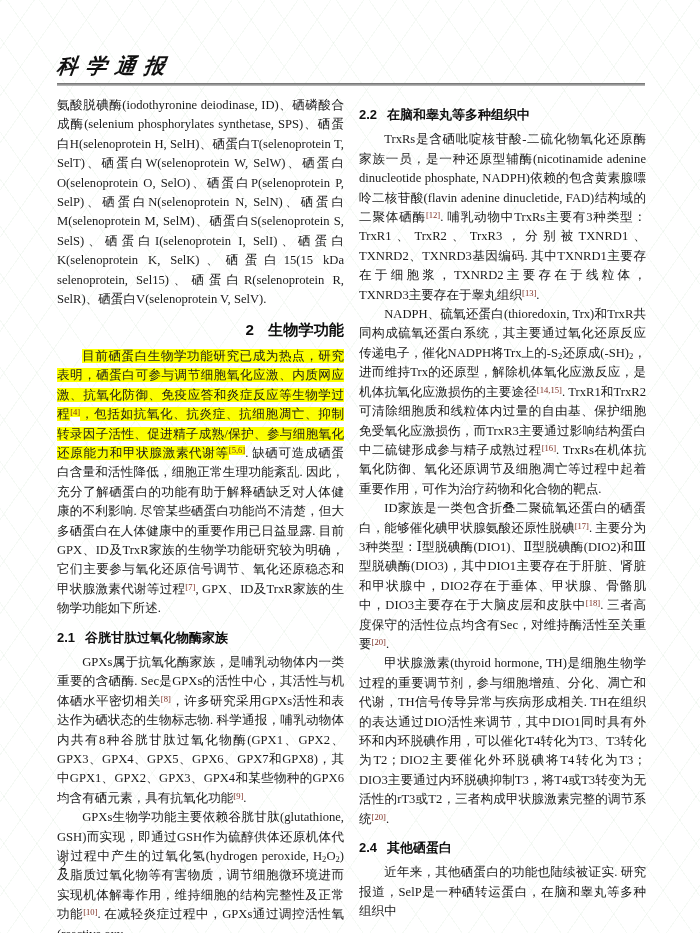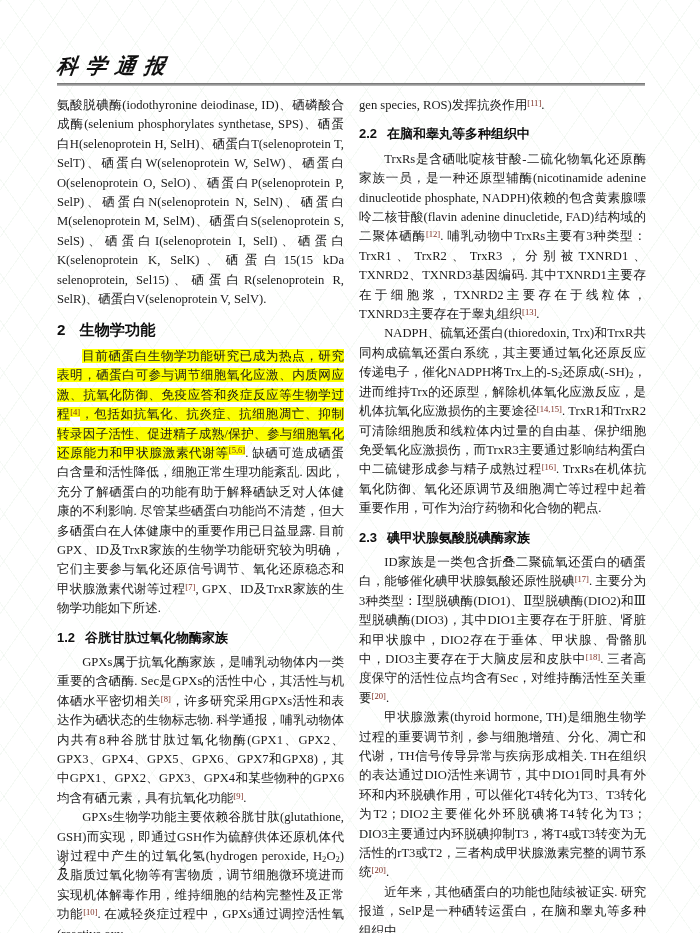--- a/index.html
+++ b/index.html
@@ -25,21 +25,21 @@
     position:absolute;left:57px;top:96px;width:589px;
     display:flex;gap:15px;align-items:flex-start;
   }
   .col{width:287px;font-size:12.6px;line-height:19.4px;text-align:justify;}
   .col p{margin:0;}
   .col p.indent{text-indent:2em;}
   h2.sec,h3.subsec{
     font-family:"Liberation Sans","DejaVu Sans",sans-serif;
     color:#0f0f0f;text-align:left;
   }
-  h2.sec{font-size:15.2px;margin:11px 0 7px;}
+  h2.sec{font-size:15.2px;margin:11px 0 7px;text-align:right;}
   h3.subsec{font-size:13px;margin:9px 0 6px;}
   h2.sec .sec-num{margin-right:14px;}
   h3.subsec .sec-num{margin-right:10px;}
   .seg-mark{background:var(--color-highlight,#fcff00);margin-top:7px;}
   .seg-sup{color:var(--color-reference,#7b2c21);font-size:8.6px;vertical-align:3.5px;line-height:0;}
   .seg-sub{font-size:8.6px;vertical-align:-2px;line-height:0;}
   .seg-italic{}
   .page-number{position:absolute;left:60px;top:858px;font-size:12.5px;color:#1a1a1a;}
 </style>
 </head>
@@ -54,36 +54,35 @@
 
 <div class="columns">
 
   <div class="col">
     <p><span>氨酸脱碘酶(iodothyronine deiodinase, ID)、硒磷酸合成酶(selenium phosphorylates synthetase, SPS)、硒蛋白H(selenoprotein H, SelH)、硒蛋白T(selenoprotein T, SelT)、硒蛋白W(selenoprotein W, SelW)、硒蛋白O(selenoprotein O, SelO)、硒蛋白P(selenoprotein P, SelP)、硒蛋白N(selenoprotein N, SelN)、硒蛋白M(selenoprotein M, SelM)、硒蛋白S(selenoprotein S, SelS)、硒蛋白I(selenoprotein I, SelI)、硒蛋白K(selenoprotein K, SelK)、硒蛋白15(15 kDa selenoprotein, Sel15)、硒蛋白R(selenoprotein R, SelR)、硒蛋白V(selenoprotein V, SelV).</span></p>
     <h2 class="sec">
       <span class="sec-num">2</span><span class="sec-title">生物学功能</span>
     </h2>
     <p class="indent"><span class="seg-mark">目前硒蛋白生物学功能研究已成为热点，研究表明，硒蛋白可参与调节细胞氧化应激、内质网应激、抗氧化防御、免疫应答和炎症反应等生物学过程</span><span class="seg-sup seg-mark">[4]</span><span class="seg-mark">，包括如抗氧化、抗炎症、抗细胞凋亡、抑制转录因子活性、促进精子成熟/保护、参与细胞氧化还原能力和甲状腺激素代谢等</span><span class="seg-sup seg-mark">[5,6]</span><span>. 缺硒可造成硒蛋白含量和活性降低，细胞正常生理功能紊乱. 因此，充分了解硒蛋白的功能有助于解释硒缺乏对人体健康的不利影响. 尽管某些硒蛋白功能尚不清楚，但大多硒蛋白在人体健康中的重要作用已日益显露. 目前GPX、ID及TrxR家族的生物学功能研究较为明确，它们主要参与氧化还原信号调节、氧化还原稳态和甲状腺激素代谢等过程</span><span class="seg-sup">[7]</span><span>, GPX、ID及TrxR家族的生物学功能如下所述.</span></p>
     <h3 class="subsec">
-      <span class="sec-num">1.2</span><span class="sec-title">谷胱甘肽过氧化物酶家族</span>
+      <span class="sec-num">2.1</span><span class="sec-title">谷胱甘肽过氧化物酶家族</span>
     </h3>
     <p class="indent"><span>GPXs属于抗氧化酶家族，是哺乳动物体内一类重要的含硒酶. Sec是GPXs的活性中心，其活性与机体硒水平密切相关</span><span class="seg-sup">[8]</span><span>，许多研究采用GPXs活性和表达作为硒状态的生物标志物. 科学通报，哺乳动物体内共有8种谷胱甘肽过氧化物酶(GPX1、GPX2、GPX3、GPX4、GPX5、GPX6、GPX7和GPX8)，其中GPX1、GPX2、GPX3、GPX4和某些物种的GPX6均含有硒元素，具有抗氧化功能</span><span class="seg-sup">[9]</span><span>.</span></p>
     <p class="indent"><span>GPXs生物学功能主要依赖谷胱甘肽(glutathione, GSH)而实现，即通过GSH作为硫醇供体还原机体代谢过程中产生的过氧化氢(hydrogen peroxide, H</span><span class="seg-sub">2</span><span>O</span><span class="seg-sub">2</span><span>)及脂质过氧化物等有害物质，调节细胞微环境进而实现机体解毒作用，维持细胞的结构完整性及正常功能</span><span class="seg-sup">[10]</span><span>. 在减轻炎症过程中，GPXs通过调控活性氧(reactive oxy-</span></p>
   </div>
 
   <div class="col">
-    <p><span>gen species, ROS)发挥抗炎作用</span><span class="seg-sup">[11]</span><span>.</span></p>
     <h3 class="subsec">
       <span class="sec-num">2.2</span><span class="sec-title">在脑和睾丸等多种组织中</span>
     </h3>
     <p class="indent"><span>TrxRs是含硒吡啶核苷酸-二硫化物氧化还原酶家族一员，是一种还原型辅酶(nicotinamide adenine dinucleotide phosphate, NADPH)依赖的包含黄素腺嘌呤二核苷酸(flavin adenine dinucletide, FAD)结构域的二聚体硒酶</span><span class="seg-sup">[12]</span><span>. 哺乳动物中TrxRs主要有3种类型：TrxR1、TrxR2、TrxR3，分别被</span><span class="seg-italic">TXNRD1</span><span>、</span><span class="seg-italic">TXNRD2</span><span>、</span><span class="seg-italic">TXNRD3</span><span>基因编码. 其中TXNRD1主要存在于细胞浆，TXNRD2主要存在于线粒体，TXNRD3主要存在于睾丸组织</span><span class="seg-sup">[13]</span><span>.</span></p>
     <p class="indent"><span>NADPH、硫氧还蛋白(thioredoxin, Trx)和TrxR共同构成硫氧还蛋白系统，其主要通过氧化还原反应传递电子，催化NADPH将Trx上的-S</span><span class="seg-sub">2</span><span>还原成(-SH)</span><span class="seg-sub">2</span><span>，进而维持Trx的还原型，解除机体氧化应激反应，是机体抗氧化应激损伤的主要途径</span><span class="seg-sup">[14,15]</span><span>. TrxR1和TrxR2可清除细胞质和线粒体内过量的自由基、保护细胞免受氧化应激损伤，而TrxR3主要通过影响结构蛋白中二硫键形成参与精子成熟过程</span><span class="seg-sup">[16]</span><span>. TrxRs在机体抗氧化防御、氧化还原调节及细胞凋亡等过程中起着重要作用，可作为治疗药物和化合物的靶点.</span></p>
-    <h3 class="subsec">
-      <span class="sec-num">2.3</span><span class="sec-title">碘甲状腺氨酸脱碘酶家族</span>
-    </h3>
     <p class="indent"><span>ID家族是一类包含折叠二聚硫氧还蛋白的硒蛋白，能够催化碘甲状腺氨酸还原性脱碘</span><span class="seg-sup">[17]</span><span>. 主要分为3种类型：Ⅰ型脱碘酶(DIO1)、Ⅱ型脱碘酶(DIO2)和Ⅲ型脱碘酶(DIO3)，其中DIO1主要存在于肝脏、肾脏和甲状腺中，DIO2存在于垂体、甲状腺、骨骼肌中，DIO3主要存在于大脑皮层和皮肤中</span><span class="seg-sup">[18]</span><span>. 三者高度保守的活性位点均含有Sec，对维持酶活性至关重要</span><span class="seg-sup">[20]</span><span>.</span></p>
     <p class="indent"><span>甲状腺激素(thyroid hormone, TH)是细胞生物学过程的重要调节剂，参与细胞增殖、分化、凋亡和代谢，TH信号传导异常与疾病形成相关. TH在组织的表达通过DIO活性来调节，其中DIO1同时具有外环和内环脱碘作用，可以催化T4转化为T3、T3转化为T2；DIO2主要催化外环脱碘将T4转化为T3；DIO3主要通过内环脱碘抑制T3，将T4或T3转变为无活性的rT3或T2，三者构成甲状腺激素完整的调节系统</span><span class="seg-sup">[20]</span><span>.</span></p>
+    <h3 class="subsec">
+      <span class="sec-num">2.4</span><span class="sec-title">其他硒蛋白</span>
+    </h3>
     <p class="indent"><span>近年来，其他硒蛋白的功能也陆续被证实. 研究报道，SelP是一种硒转运蛋白，在脑和睾丸等多种组织中</span></p>
   </div>
 
 </div>
 
 <div class="page-number">2</div>
 
 </body></html>

